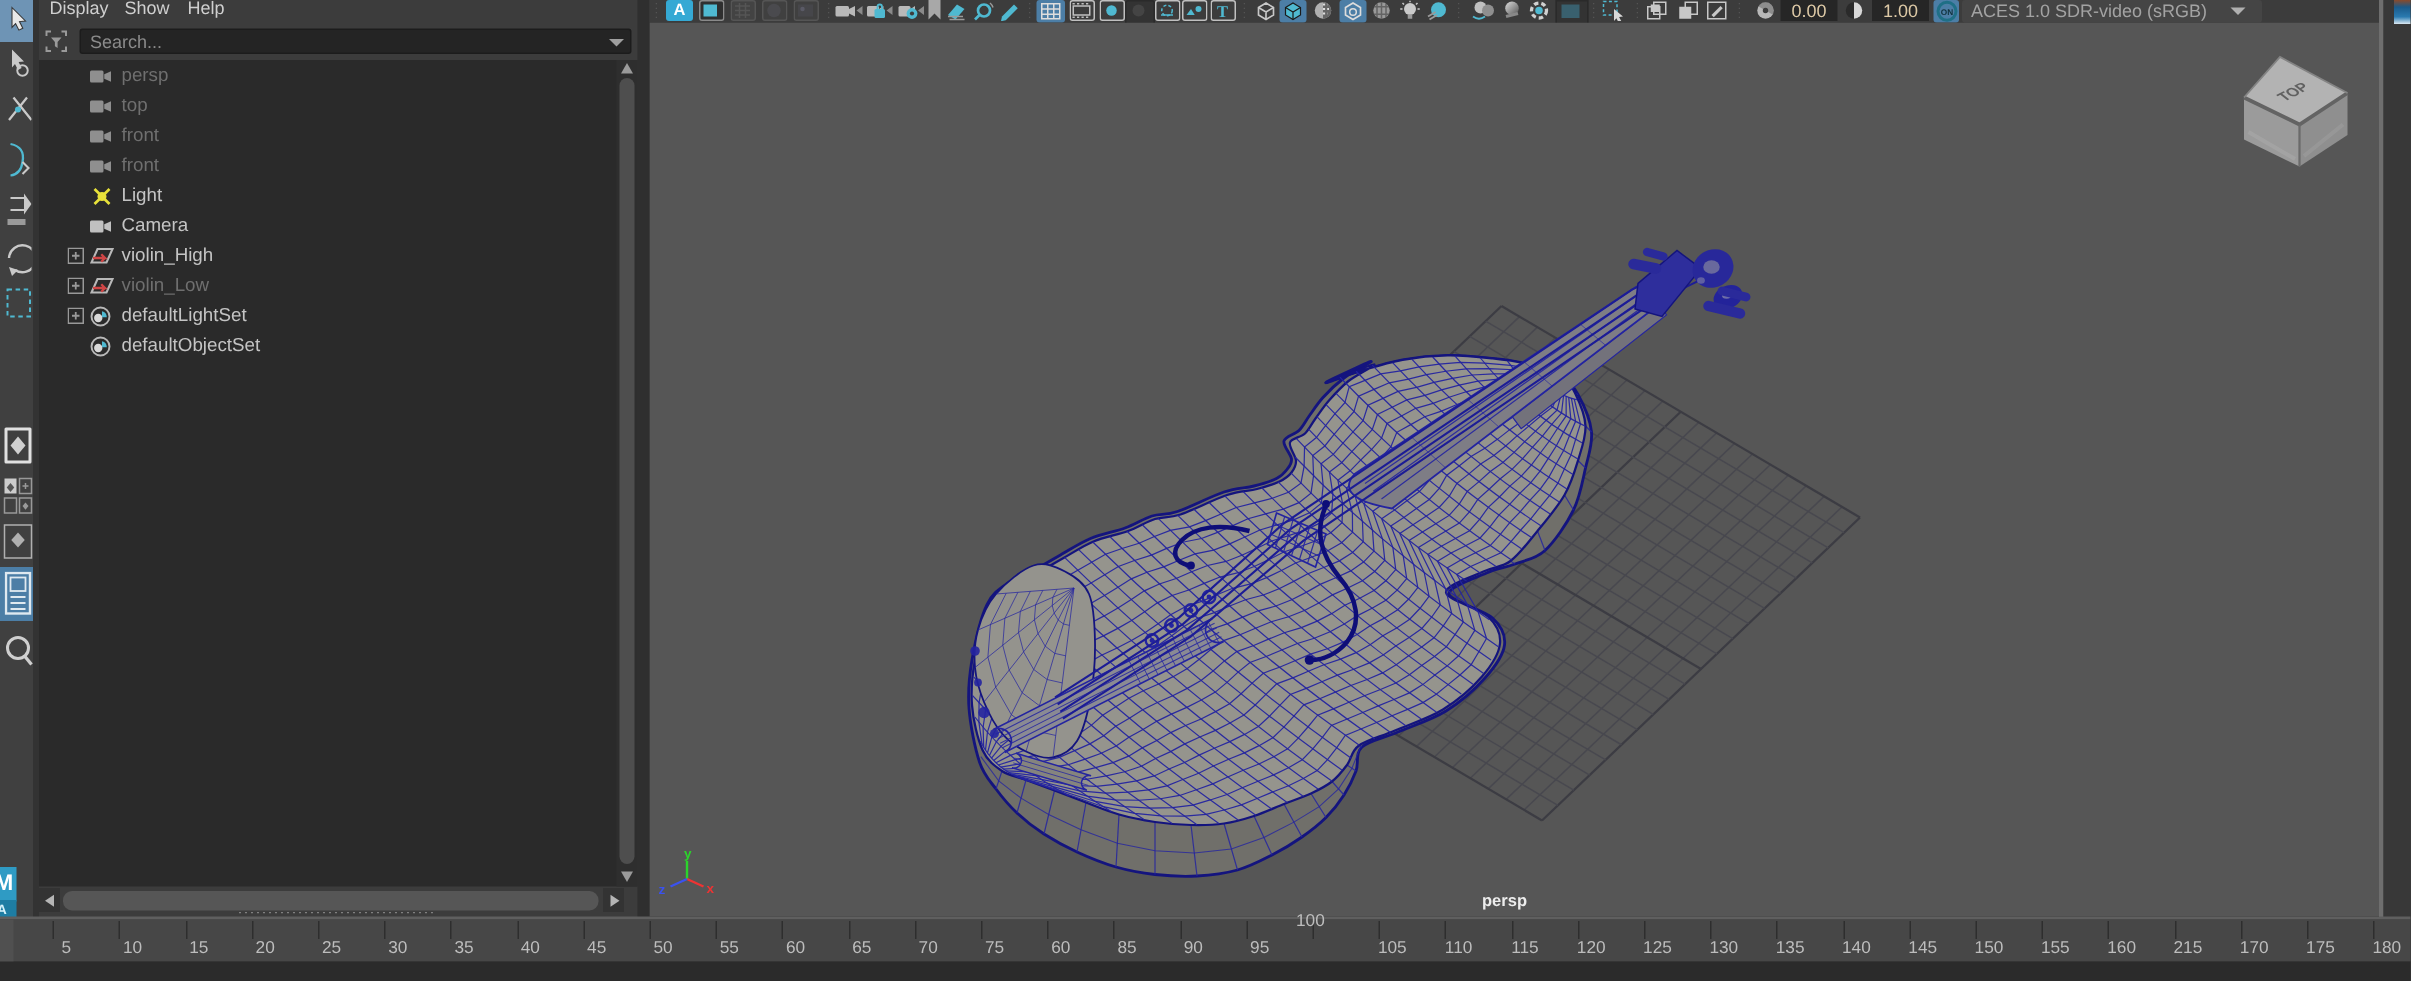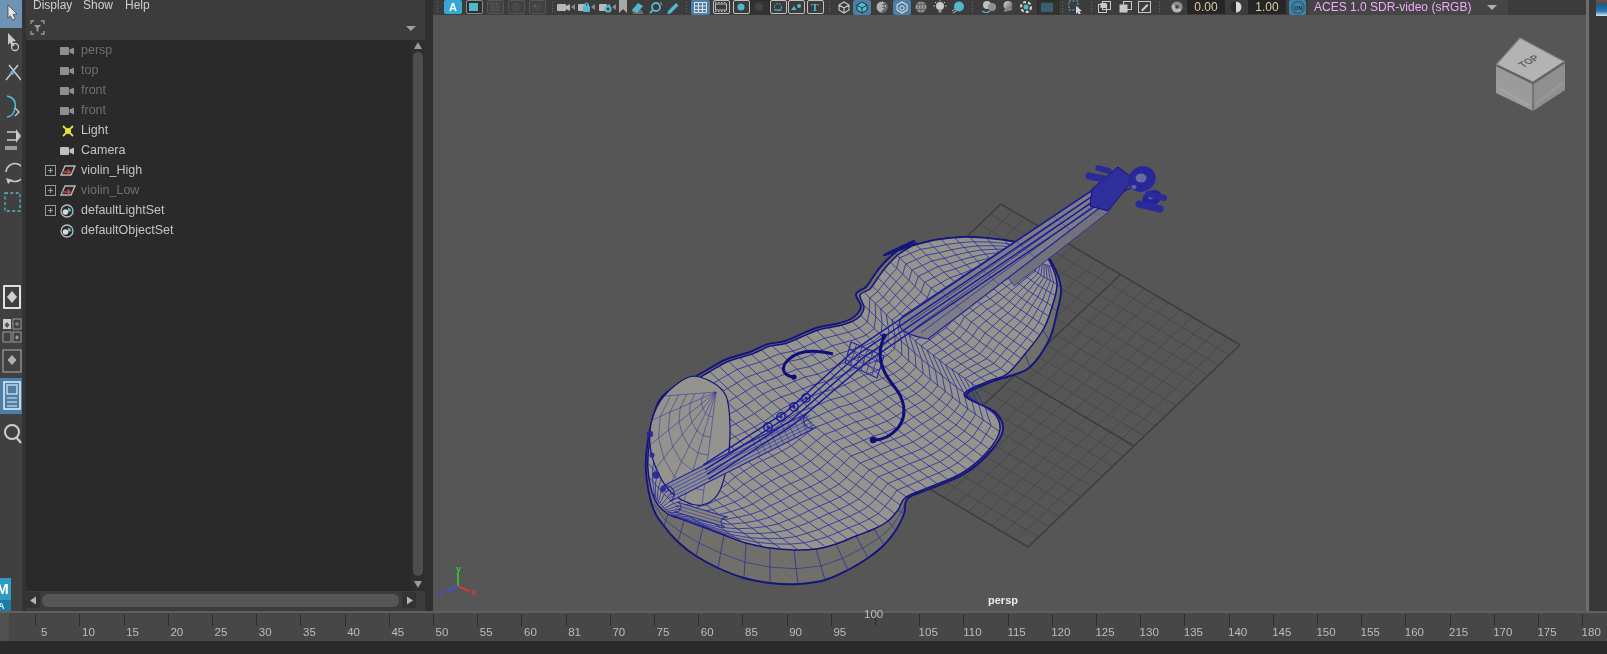--- a/index.html
+++ b/index.html
@@ -71,20 +71,21 @@
 <div class="abs" style="left:26px;top:40px;width:399px;height:551px;background:#2a2a2a"></div>
 <div class="abs" style="left:0;top:0;width:425px;height:612px;overflow:hidden">
   <div style="position:relative;width:425px;height:548px">
 <div style="position:absolute;left:33px;top:-2px;font:12px 'Liberation Sans',sans-serif;color:#cfcfcf">Display</div>
       <div style="position:absolute;left:83px;top:-2px;font:12px 'Liberation Sans',sans-serif;color:#cfcfcf">Show</div>
       <div style="position:absolute;left:125px;top:-2px;font:12px 'Liberation Sans',sans-serif;color:#cfcfcf">Help</div>
       <svg style="position:absolute;left:30px;top:20px" width="15" height="15" viewBox="0 0 15 15">
         <path d="M1 4 V1 h3 M11 1 h3 v3 M14 11 v3 h-3 M4 14 H1 v-3" stroke="#9a9a9a" fill="none" stroke-width="1.3"></path>
         <path d="M4 5 h7 l-2.6 3 v4 l-1.8 -1.2 v-2.8 z" fill="#9a9a9a"></path>
       </svg>
+      <div style="position:absolute;left:53px;top:19px;width:368px;height:17px;background:#242424;border:1px solid #1c1c1c;border-radius:2px;color:#8b8b8b;font:12px 'Liberation Sans',sans-serif;line-height:16px;padding-left:6px;box-sizing:border-box">Search...</div>
       <svg style="position:absolute;left:405px;top:25px" width="12" height="7" viewBox="0 0 12 7">
         <path d="M1 1 l5 5 5 -5 z" fill="#9f9f9f"></path>
       </svg>
       <svg style="position:absolute;left:60px;top:45px" width="15" height="12" viewBox="0 0 15 12">
         <rect x="0" y="2" width="9" height="8" rx="1" fill="#8f8f8f"></rect>
         <path d="M9.5 4.5 L14 2.5 V9.5 L9.5 7.5 Z" fill="#8f8f8f"></path>
       </svg>
       <div style="position:absolute;left:81px;top:43px;font:12.5px 'Liberation Sans',sans-serif;color:#6f6f6f">persp</div>
       <svg style="position:absolute;left:60px;top:65px" width="15" height="12" viewBox="0 0 15 12">
         <rect x="0" y="2" width="9" height="8" rx="1" fill="#8f8f8f"></rect>
@@ -341,21 +342,21 @@
 <svg style="position:absolute;left:1229px;top:0px" width="14" height="14" viewBox="0 0 14 14">
     <circle cx="7" cy="7" r="5.5" fill="#2a2a2a"></circle>
     <path d="M7 1.5 a5.5 5.5 0 0 1 0 11 z" fill="#d8d8d8"></path>
   </svg>
 <div style="position:absolute;left:1248px;top:0;width:38px;height:14px;background:#262626;color:#ddc9a6;font:12px 'Liberation Sans',sans-serif;text-align:center;line-height:14px">1.00</div>
 <div style="position:absolute;left:1289px;top:0;width:17px;height:15px;background:#4c7ea6;border-radius:2px"></div>
 <svg style="position:absolute;left:1290px;top:0px" width="16" height="15" viewBox="0 0 16 15">
     <circle cx="8" cy="7.5" r="6" fill="none" stroke="#1f6f86" stroke-width="2"></circle>
     <text x="8" y="10" font-family="Liberation Sans" font-size="5.5" font-weight="bold" fill="#10313c" text-anchor="middle">ON</text>
   </svg>
-<div style="position:absolute;left:1308px;top:0;width:200px;height:15px;background:#454545;border-radius:2px;color:#f0abfc;font:12px 'Liberation Sans',sans-serif;line-height:15px;padding-left:6px;box-sizing:border-box">ACES 1.0 SDR-video (sRGB)</div>
+<div style="position:absolute;left:1308px;top:0;width:200px;height:15px;background:#454545;border-radius:2px;color:#a3a3a3;font:12px 'Liberation Sans',sans-serif;line-height:15px;padding-left:6px;box-sizing:border-box">ACES 1.0 SDR-video (sRGB)</div>
 <svg style="position:absolute;left:1484px;top:4px" width="16" height="8" viewBox="0 0 16 8">
     <path d="M3 1 l5 5 5 -5 z" fill="#b0b0b0"></path>
   </svg>
 
 <svg width="1153" height="596" viewBox="0 0 1153 596" style="position:absolute;left:433px;top:15px">
     <rect width="1153" height="596" fill="#565656"></rect>
     <g>
       <line x1="568.0" y1="189.0" x2="356.0" y2="391.0" stroke="#3c3c43" stroke-width="1.5"></line>
       <line x1="580.0" y1="196.1" x2="367.9" y2="398.1" stroke="#48484f" stroke-width="1.0"></line>
       <line x1="591.9" y1="203.1" x2="379.9" y2="405.1" stroke="#48484f" stroke-width="1.0"></line>
@@ -633,21 +634,21 @@
 <div style="position:absolute;left:112.6px;top:626px;width:40px;text-align:center;font:11.5px 'Liberation Sans',sans-serif;color:#bdbdbd">15</div>
 <div style="position:absolute;left:156.8px;top:626px;width:40px;text-align:center;font:11.5px 'Liberation Sans',sans-serif;color:#bdbdbd">20</div>
 <div style="position:absolute;left:201.0px;top:626px;width:40px;text-align:center;font:11.5px 'Liberation Sans',sans-serif;color:#bdbdbd">25</div>
 <div style="position:absolute;left:245.2px;top:626px;width:40px;text-align:center;font:11.5px 'Liberation Sans',sans-serif;color:#bdbdbd">30</div>
 <div style="position:absolute;left:289.4px;top:626px;width:40px;text-align:center;font:11.5px 'Liberation Sans',sans-serif;color:#bdbdbd">35</div>
 <div style="position:absolute;left:333.6px;top:626px;width:40px;text-align:center;font:11.5px 'Liberation Sans',sans-serif;color:#bdbdbd">40</div>
 <div style="position:absolute;left:377.8px;top:626px;width:40px;text-align:center;font:11.5px 'Liberation Sans',sans-serif;color:#bdbdbd">45</div>
 <div style="position:absolute;left:422.0px;top:626px;width:40px;text-align:center;font:11.5px 'Liberation Sans',sans-serif;color:#bdbdbd">50</div>
 <div style="position:absolute;left:466.2px;top:626px;width:40px;text-align:center;font:11.5px 'Liberation Sans',sans-serif;color:#bdbdbd">55</div>
 <div style="position:absolute;left:510.4px;top:626px;width:40px;text-align:center;font:11.5px 'Liberation Sans',sans-serif;color:#bdbdbd">60</div>
-<div style="position:absolute;left:554.6px;top:626px;width:40px;text-align:center;font:11.5px 'Liberation Sans',sans-serif;color:#bdbdbd">81</div>
+<div style="position:absolute;left:554.6px;top:626px;width:40px;text-align:center;font:11.5px 'Liberation Sans',sans-serif;color:#bdbdbd">65</div>
 <div style="position:absolute;left:598.8px;top:626px;width:40px;text-align:center;font:11.5px 'Liberation Sans',sans-serif;color:#bdbdbd">70</div>
 <div style="position:absolute;left:643.0px;top:626px;width:40px;text-align:center;font:11.5px 'Liberation Sans',sans-serif;color:#bdbdbd">75</div>
 <div style="position:absolute;left:687.2px;top:626px;width:40px;text-align:center;font:11.5px 'Liberation Sans',sans-serif;color:#bdbdbd">60</div>
 <div style="position:absolute;left:731.4px;top:626px;width:40px;text-align:center;font:11.5px 'Liberation Sans',sans-serif;color:#bdbdbd">85</div>
 <div style="position:absolute;left:775.6px;top:626px;width:40px;text-align:center;font:11.5px 'Liberation Sans',sans-serif;color:#bdbdbd">90</div>
 <div style="position:absolute;left:819.8px;top:626px;width:40px;text-align:center;font:11.5px 'Liberation Sans',sans-serif;color:#bdbdbd">95</div>
 <div style="position:absolute;left:864.0px;top:608px;width:40px;text-align:left;font:11.5px 'Liberation Sans',sans-serif;color:#bdbdbd">100</div>
 <div style="position:absolute;left:908.2px;top:626px;width:40px;text-align:center;font:11.5px 'Liberation Sans',sans-serif;color:#bdbdbd">105</div>
 <div style="position:absolute;left:952.4px;top:626px;width:40px;text-align:center;font:11.5px 'Liberation Sans',sans-serif;color:#bdbdbd">110</div>
 <div style="position:absolute;left:996.6px;top:626px;width:40px;text-align:center;font:11.5px 'Liberation Sans',sans-serif;color:#bdbdbd">115</div>

